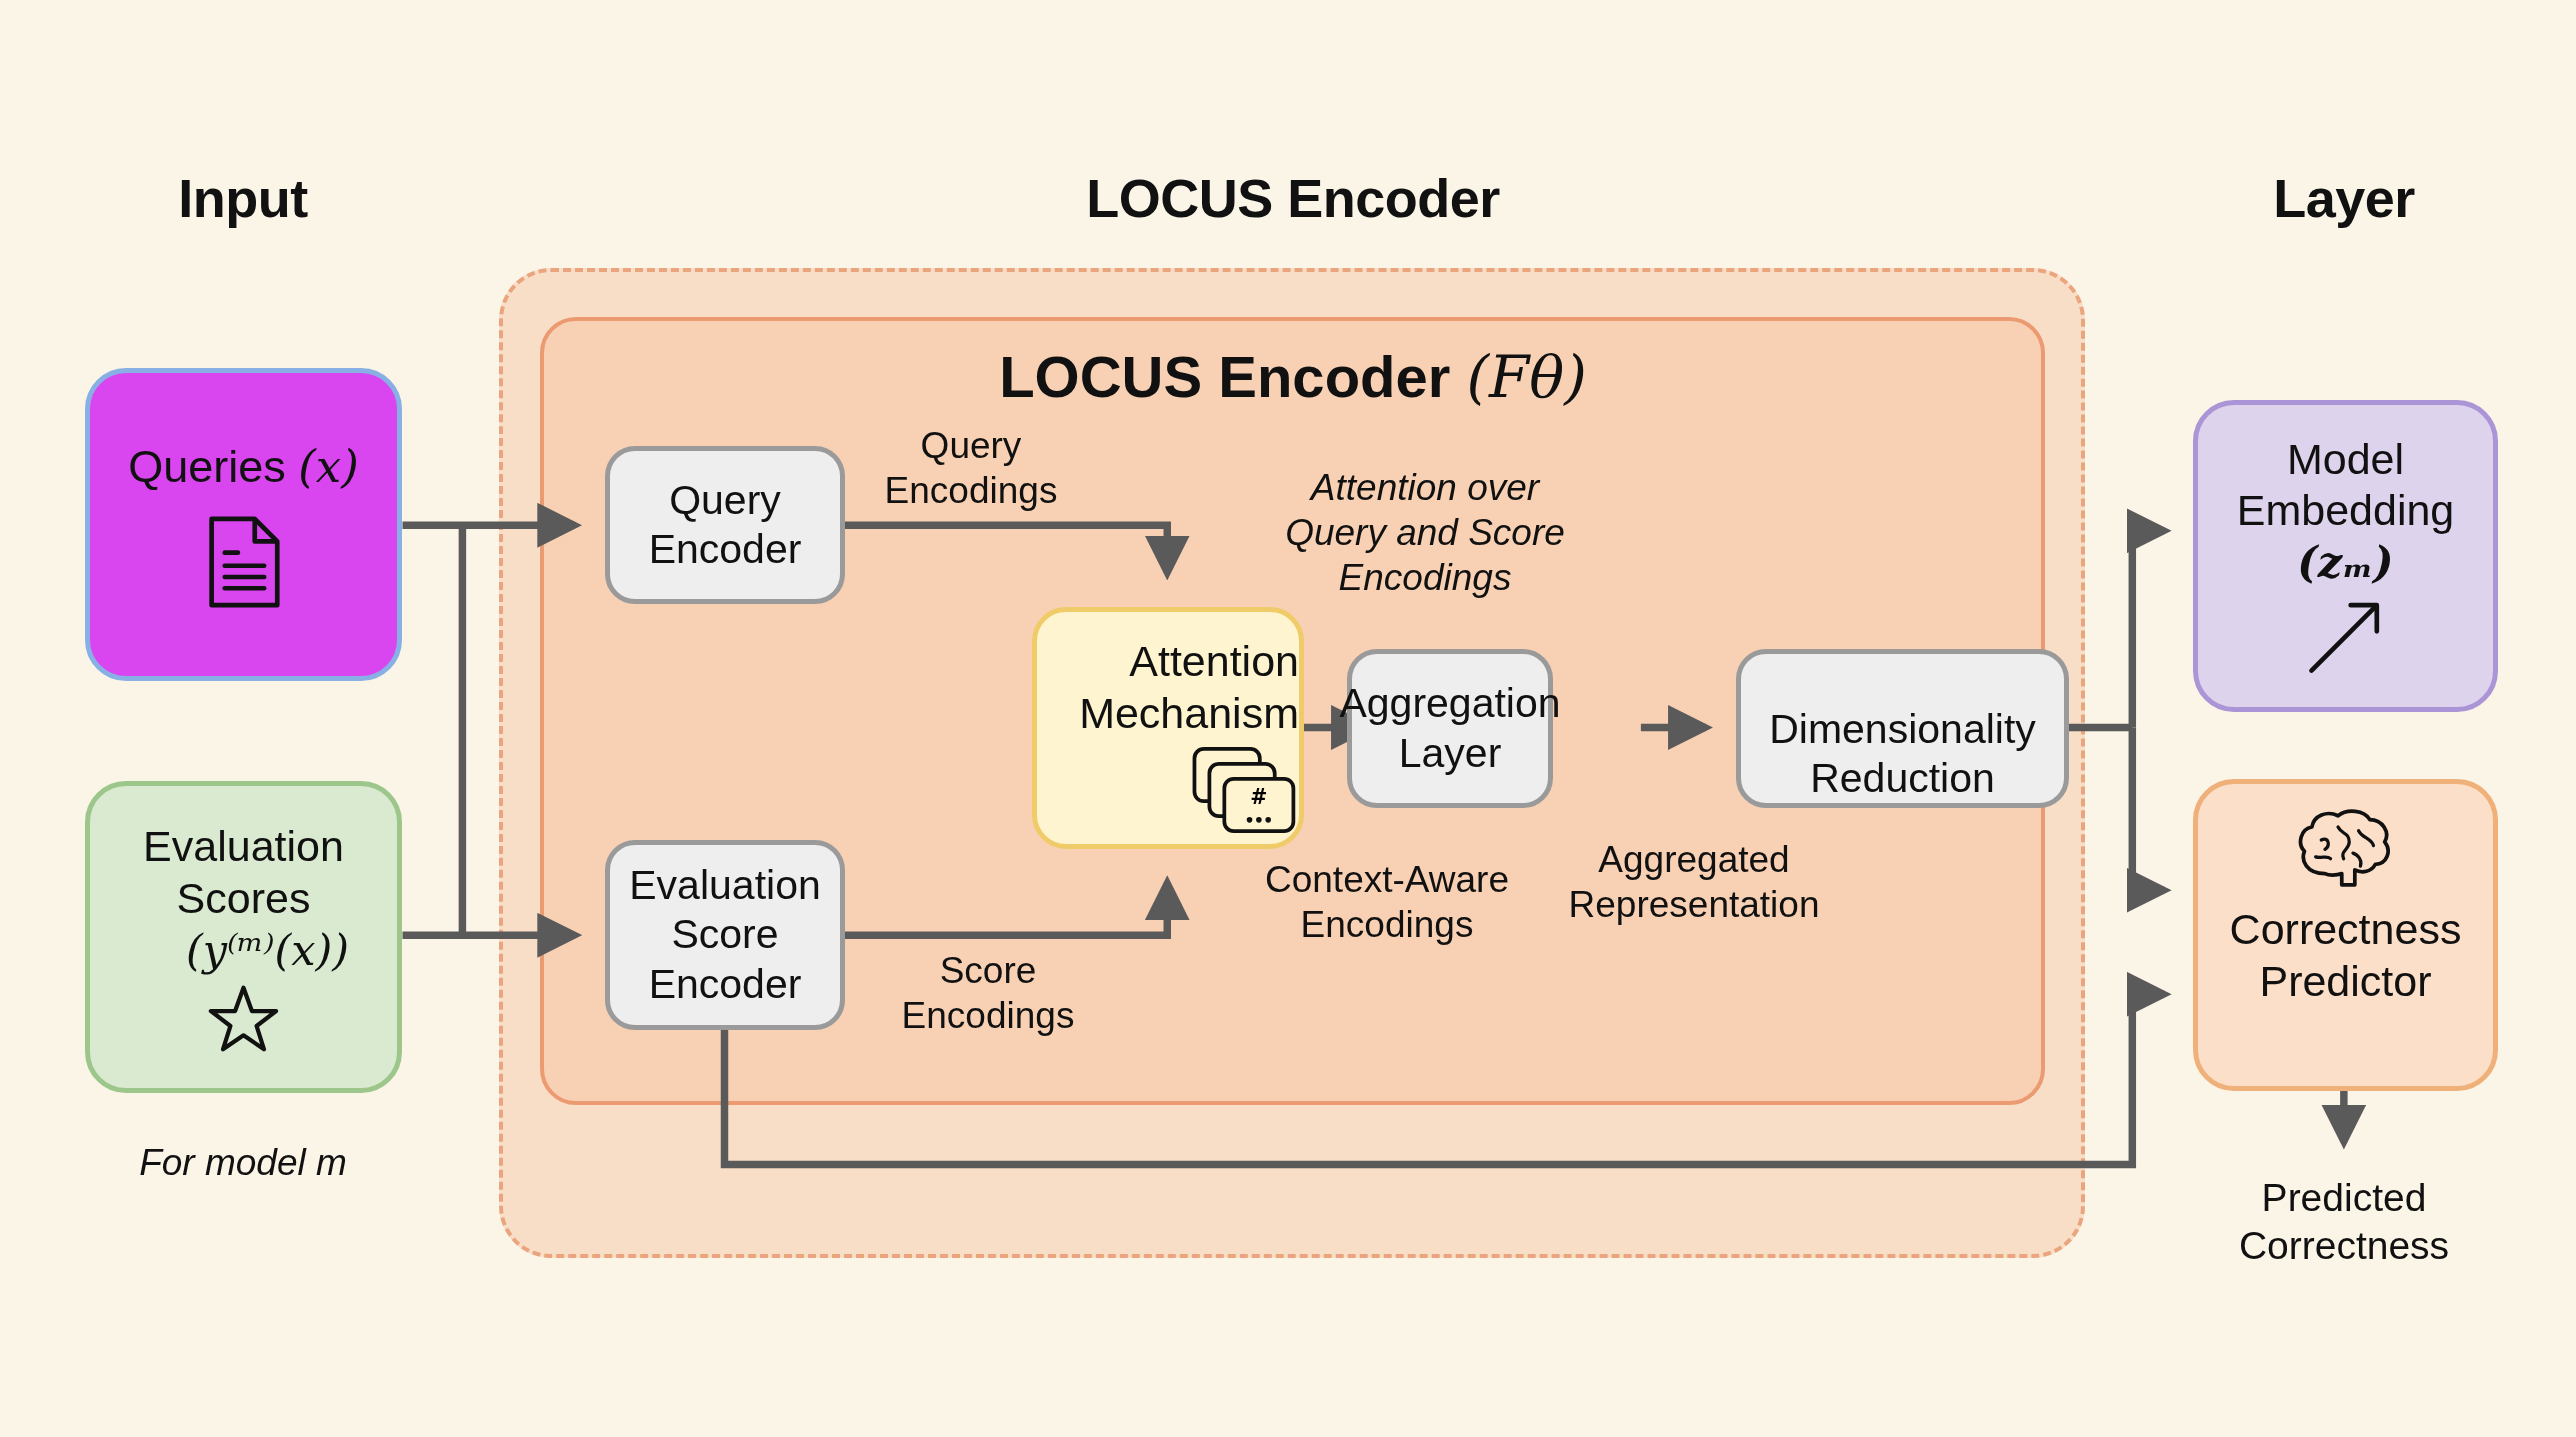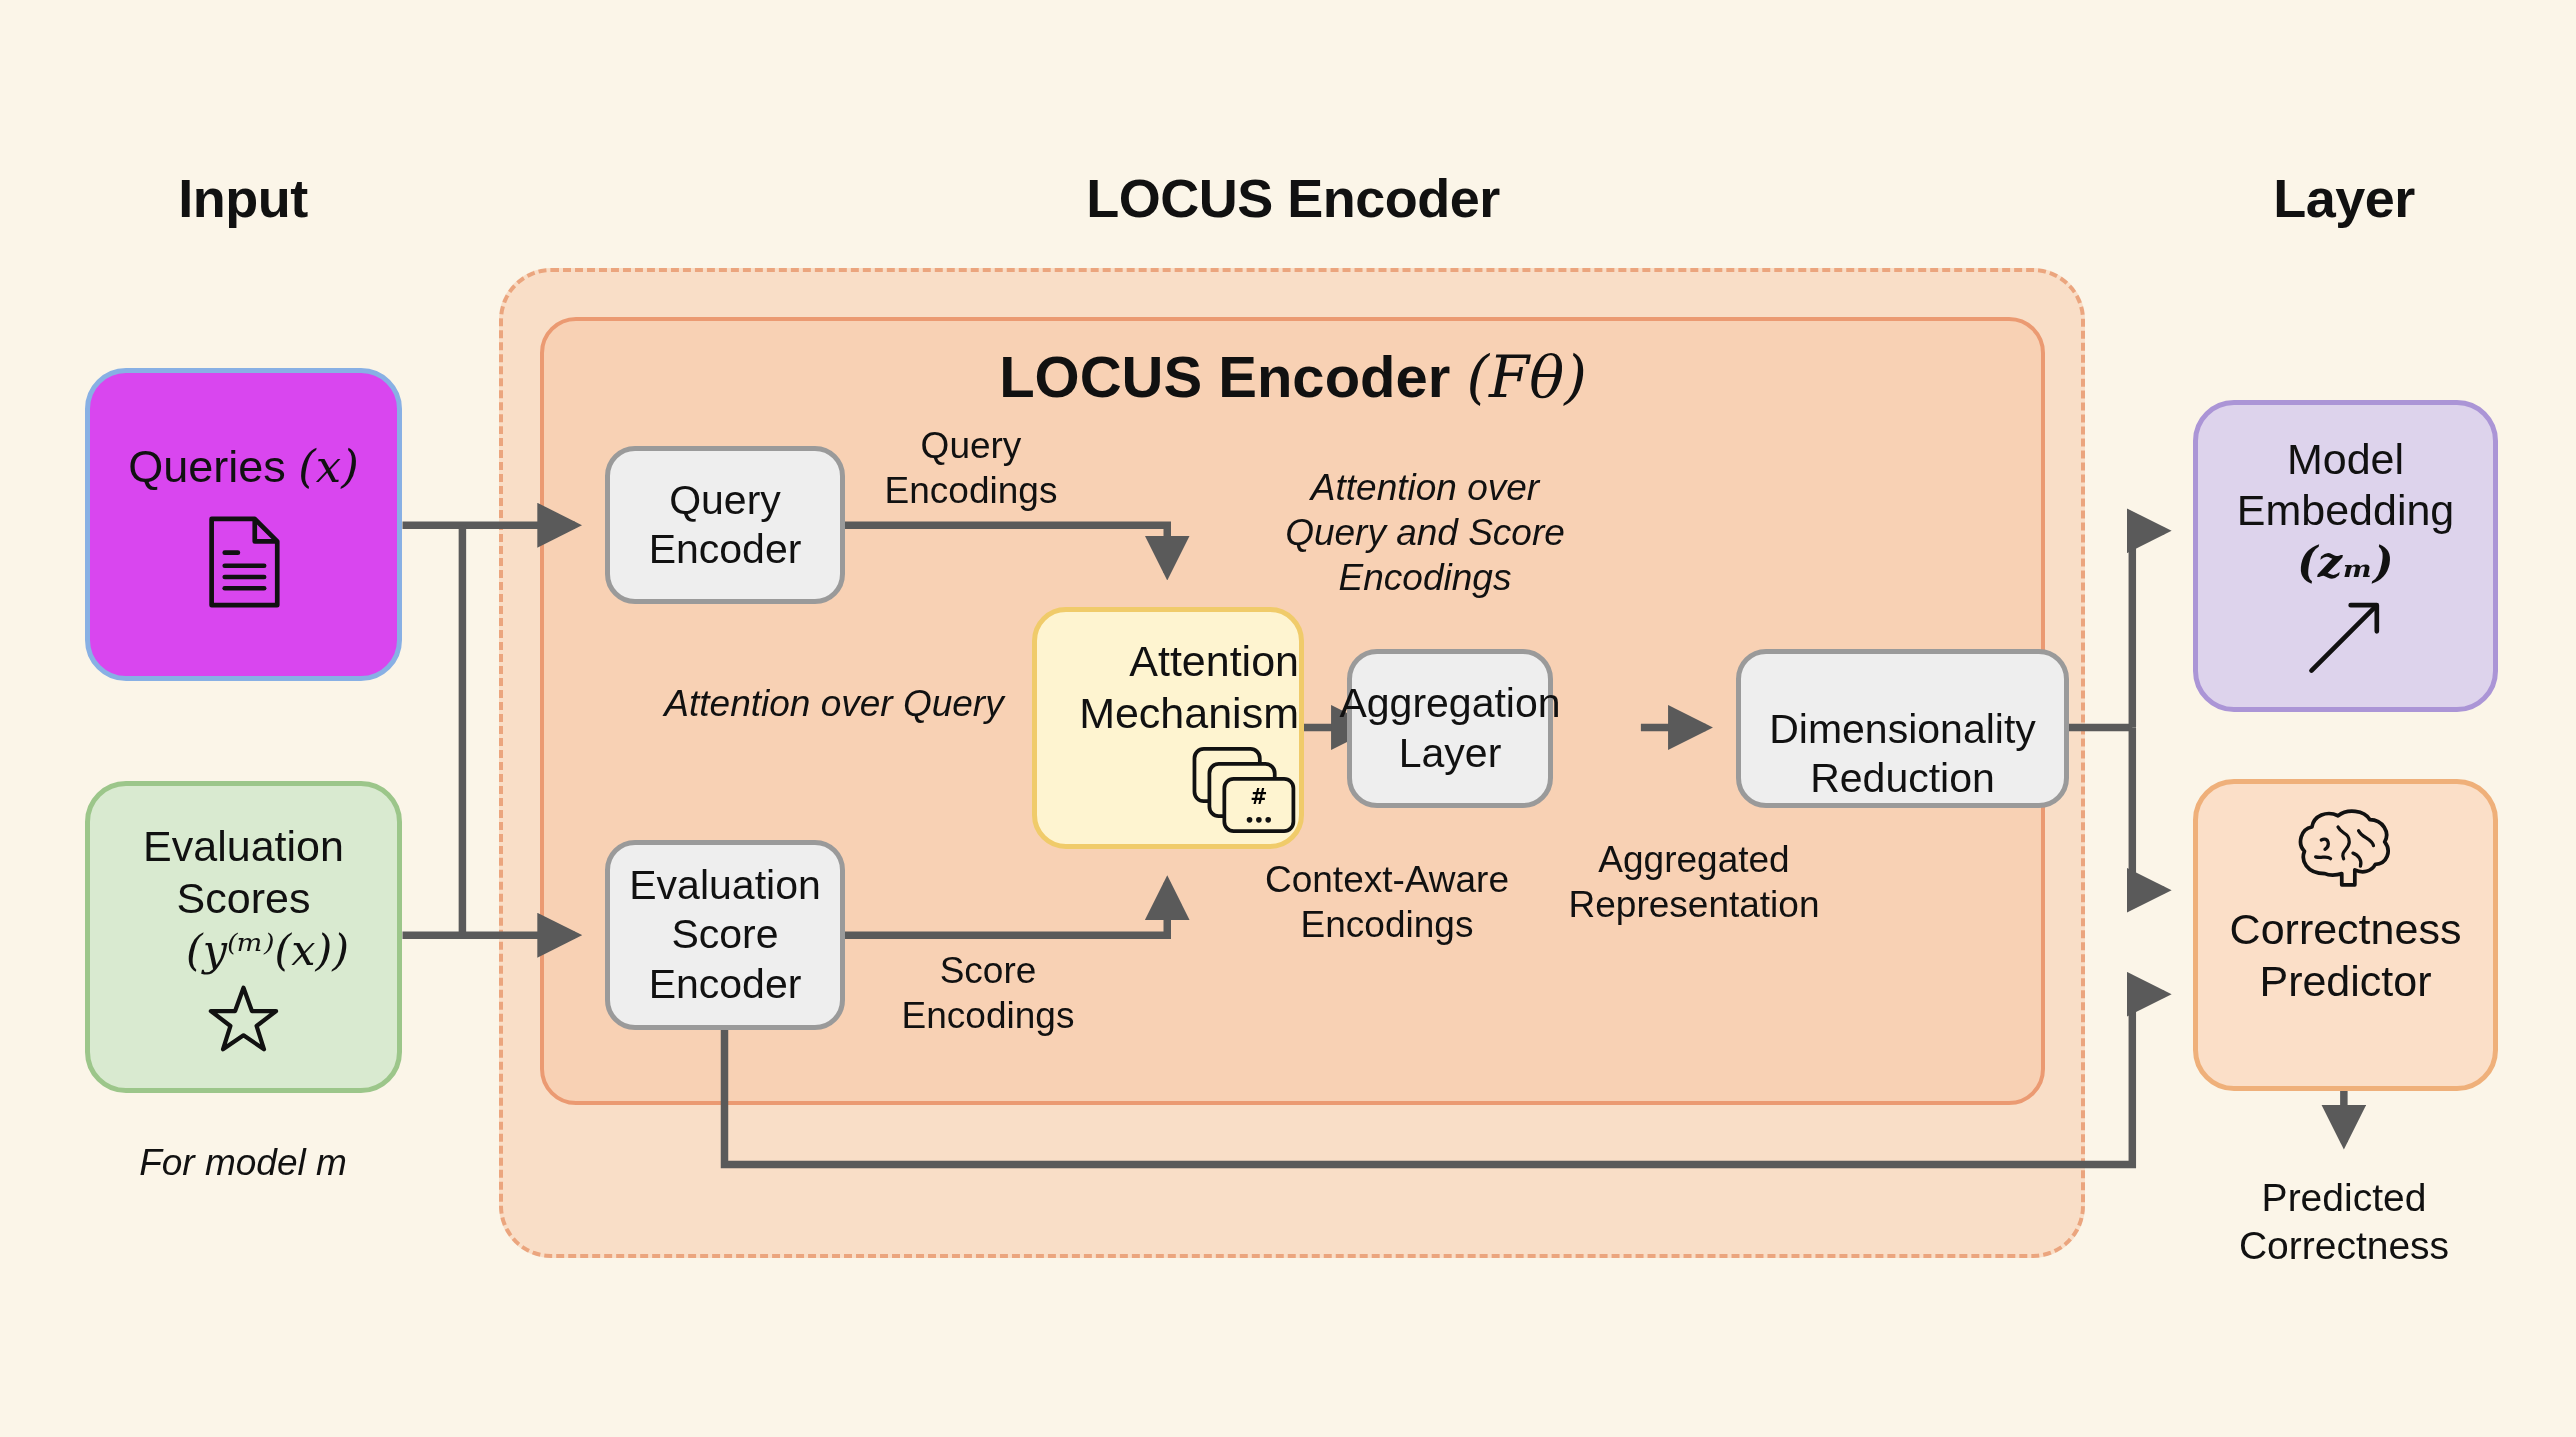--- a/index.html
+++ b/index.html
@@ -161,21 +161,20 @@
 <div class="abs label" style="left:988px; top:948px;">
   <div>Score</div>
   <div>Encodings</div>
 </div>
 <div class="abs label label-it" style="left:1401px; top:465px;margin-left:24px;">
   <div>Attention over</div>
   <div>Query and Score</div>
   <div>Encodings</div>
 </div>
 <div class="abs label label-it" style="left:834px; top:681px;">
-  <div>Attention over Query</div>
 </div>
 <div class="abs label" style="left:1387px; top:857px;">
   <div>Context-Aware</div>
   <div>Encodings</div>
 </div>
 <div class="abs label" style="left:1694px; top:837px;">
   <div>Aggregated</div>
   <div>Representation</div>
 </div>
 

